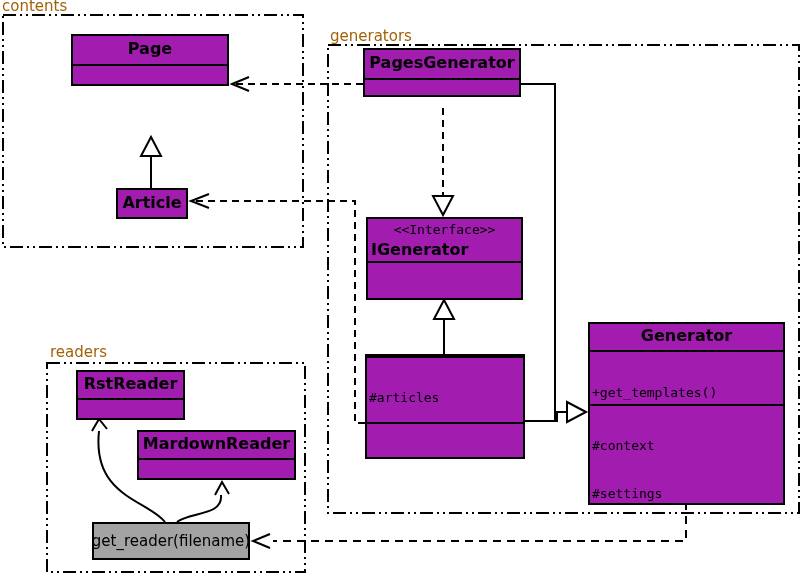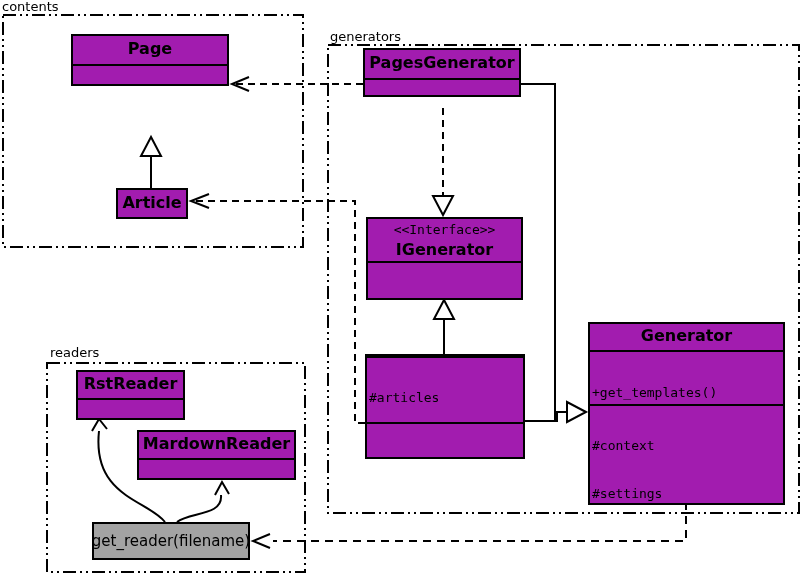--- a/index.html
+++ b/index.html
@@ -3,36 +3,36 @@
 <meta charset="utf-8">
 <style>
   html,body { margin:0; padding:0; background:#fff; }
   .canvas {
     position:relative; width:803px; height:579px; background:#fff;
     font-family:"DejaVu Sans","Liberation Sans",sans-serif; color:#000;
     overflow:hidden;
   }
   svg.layer { position:absolute; left:0; top:0; }
   .pkg-label {
-    position:absolute; font-size:13px; line-height:15px; color:#000000;
+    position:absolute; font-size:15px; line-height:15px; color:#a16207;
     background:transparent; white-space:nowrap;
   }
   .cls {
     position:absolute; border:2px solid #000; background:#a21caf;
     box-sizing:border-box;
   }
   .cls-title {
     font-weight:bold; font-size:16px; text-align:center;
     padding:1px 3px; overflow:hidden; white-space:nowrap;
   }
   .stereotype {
     font-family:"DejaVu Sans Mono","Liberation Mono",monospace;
     font-weight:normal; font-size:13px; line-height:18px; text-align:center;
   }
-  .iface-name { font-weight:bold; font-size:16px; line-height:21px; text-align:center; }
+  .iface-name { font-weight:bold; font-size:16px; line-height:21px; text-align:left; }
   .sec {
     border-top:2px solid #000;
     font-family:"DejaVu Sans Mono","Liberation Mono",monospace;
     font-size:13px; line-height:16px; padding:0 2px; overflow:hidden;
     white-space:pre;
   }
   .func-box {
     position:absolute; border:2px solid #000; background:#a3a3a3;
     box-sizing:border-box; font-size:15px; text-align:center;
     display:flex; align-items:center; justify-content:center;

